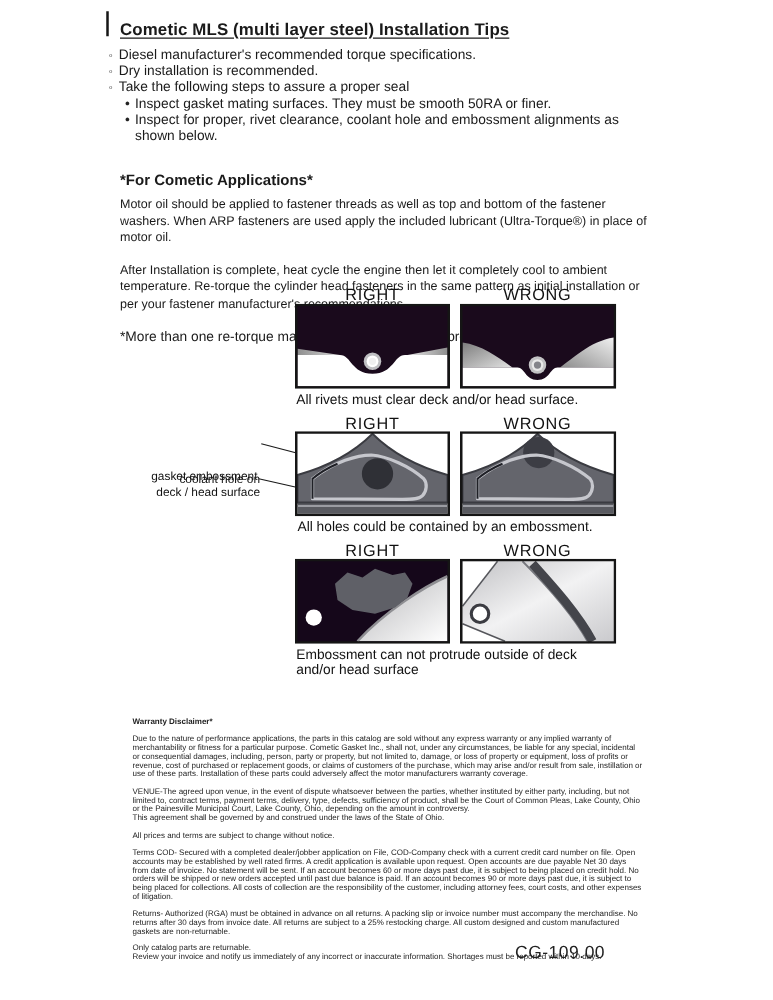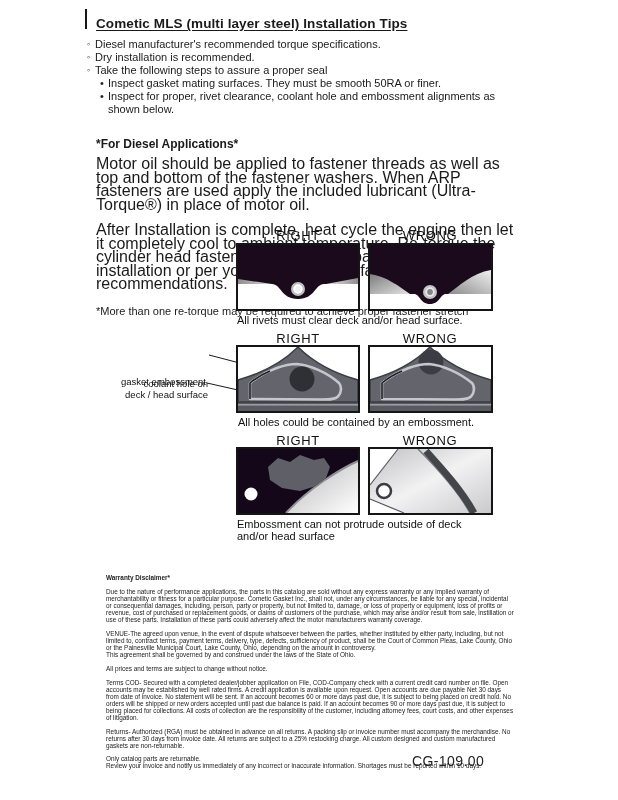--- a/index.html
+++ b/index.html
@@ -16,21 +16,21 @@
   .doc-title{
     font-size:13.5px;font-weight:bold;margin:0 0 7px 9px;
     text-decoration:underline;text-underline-offset:2px;letter-spacing:.1px;
   }
   .bullets{list-style:none;margin:0;padding:0;font-size:11px;line-height:13px;}
   .bullets li{display:flex;}
   .b-marker{width:8px;flex:0 0 8px;font-size:9px;line-height:13px;color:#222;}
   .sub li{margin-left:13px;}
   .sub .b-marker{font-size:11px;}
   .diesel-head{font-size:12px;font-weight:bold;margin:21px 0 6px 9px;}
-  .para{font-size:16px;line-height:13.5px;margin:0 0 12px 9px;width:424px;}
+  .para{font-size:10px;line-height:13.5px;margin:0 0 12px 9px;width:424px;}
   .footnote{font-size:11px;margin:14px 0 0 9px;}
 
   
   .diagrams{position:absolute;inset:0;pointer-events:none;}
   .rw-label{position:absolute;font-size:13px;letter-spacing:.6px;color:#111;text-align:center;width:124px;}
   .panel{position:absolute;display:block;}
   .caption{position:absolute;font-size:11px;color:#111;white-space:nowrap;}
   .small-label{position:absolute;font-size:9.5px;line-height:10.5px;color:#111;text-align:right;}
 
   
@@ -66,21 +66,21 @@
     <ul class="bullets sub">
       <li>
           <span class="b-marker">•</span>
           <span>Inspect gasket mating surfaces.  They must be smooth 50RA or finer.</span>
         </li>
       <li>
           <span class="b-marker">•</span>
           <span>Inspect for proper, rivet clearance, coolant hole and embossment alignments as shown below.</span>
         </li>
     </ul>
-    <h2 class="diesel-head">*For Diesel Applications*</h2>
+    <h2 class="diesel-head">*For Cometic Applications*</h2>
     <p class="para">Motor oil should be applied to fastener threads as well as top and bottom of the fastener washers. When ARP fasteners are used apply the included lubricant (Ultra-Torque®) in place of motor oil.</p>
     <p class="para">After Installation is complete, heat cycle the engine then let it completely cool to ambient temperature. Re-torque the cylinder head fasteners in the same pattern as initial installation or per your fastener manufacturer's recommendations.</p>
     <p class="footnote">*More than one re-torque may be required to achieve proper fastener stretch*</p>
   </div>
 
   <div class="diagrams">
 
     <span class="rw-label" style="left:236px;top:228px;">RIGHT</span>
     <span class="rw-label" style="left:368px;top:228px;">WRONG</span>
 

